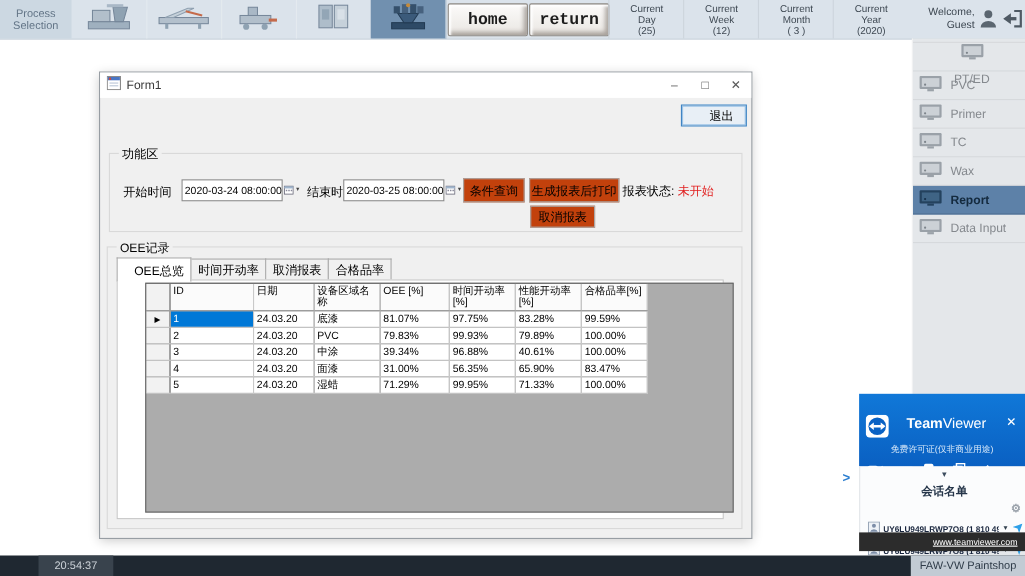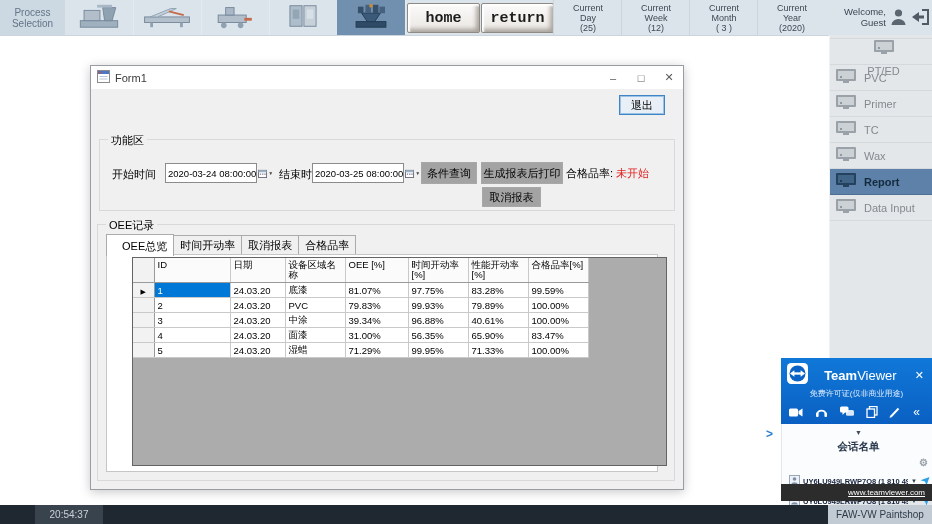--- a/index.html
+++ b/index.html
@@ -30,28 +30,28 @@
   .side-item.active{background:#5d81a8;color:#142a3e;font-weight:bold;border-bottom:1px solid #4e6f93;}
 
   
   .form-window{position:absolute;left:90px;top:65px;width:592px;height:423px;background:#f0f0f0;
                border:1px solid #979da3;box-shadow:0 2px 10px rgba(0,0,0,.22);}
   .title-bar{height:23px;background:#fff;display:flex;align-items:center;padding-left:6px;}
   .title-text{font-size:11px;color:#3a3a3a;margin-left:5px;flex:1;}
   .win-ctrl{width:28px;height:23px;display:flex;align-items:center;justify-content:center;font-size:11px;color:#5a5a5a;cursor:pointer;}
   .exit-btn{position:absolute;left:528px;top:29px;width:44px;height:18px;background:#e8eff6;
             border:1px solid #3f84c4;box-shadow:inset 0 0 0 1px #9cc3e6;font-size:11px;color:#000;
-            display:flex;align-items:center;justify-content:center;cursor:pointer;}
+            display:flex;align-items:center;justify-content:center;cursor:pointer;padding-left:14px;}
   .groupbox{position:absolute;border:1px solid #d9d9d9;}
   .gb-label{position:absolute;top:-7px;left:8px;background:#f0f0f0;padding:0 3px;font-size:11px;color:#000;}
   .wf-label{position:absolute;font-size:11px;color:#000;}
   .dtp{position:absolute;height:18px;background:#fff;border:1px solid #8b8b8b;display:flex;align-items:center;cursor:pointer;}
   .dtp-text{font-size:9.5px;color:#000;padding:0 2px;flex:1;white-space:nowrap;}
   .dtp-dd{font-size:5px;color:#444;padding:0 3px 0 1px;}
-  .wf-btn{position:absolute;background:#a3a3a3;border:1px solid #a8a8a8;font-size:11px;color:#000;
+  .wf-btn{position:absolute;background:#c2410c;border:1px solid #a8a8a8;font-size:11px;color:#000;
           display:flex;align-items:center;justify-content:center;cursor:pointer;}
   .status-line{position:absolute;font-size:11px;color:#000;white-space:nowrap;}
   .status-red{color:#e11f1f;margin-left:3px;}
 
   
   .tabstrip{position:absolute;display:flex;align-items:flex-end;height:18px;}
   .tab{padding:2px 6px 2px 6px;font-size:11px;color:#000;background:#f0f0f0;border:1px solid #ababab;
        border-bottom:none;margin-right:-1px;cursor:pointer;}
   .tab.active{background:#fff;position:relative;z-index:3;padding-top:4px;margin-bottom:-1px;padding-left:15px;}
   .tabpage{position:absolute;background:#fff;border:1px solid #c6c6c6;}
@@ -62,21 +62,21 @@
           padding:2px 2px 0 3px;background:#fbfbfb;word-break:break-all;height:22px;border-bottom:1px solid #9a9a9a;cursor:pointer;}
   .dgv td{font-size:9.5px;color:#000;padding:0 3px;height:14px;white-space:nowrap;cursor:default;}
   .dgv .rowhdr{background:#f2f2f2;border-right:1px solid #9a9a9a;text-align:center;padding:0;}
   .dgv .corner{background:#f2f2f2;border-right:1px solid #9a9a9a;}
   .dgv td.sel{background:#0078d7;color:#fff;}
   .row-pointer{font-size:7px;color:#000;}
 
   
   .tv-panel{position:absolute;left:781px;top:358px;width:151px;height:66px;
             background:linear-gradient(180deg,#1078d8,#0a60c2);color:#fff;}
-  .tv-head{display:flex;align-items:center;padding:5px 6px 0 6px;gap:5px;}
+  .tv-head{display:flex;padding:5px 6px 0 6px;gap:5px;margin-top:14px;}
   .tv-title{font-size:13px;flex:1;text-align:center;}
   .tv-title b{font-weight:bold;}
   .tv-close{font-size:11px;color:#fff;cursor:pointer;padding:0 2px;}
   .tv-license{font-size:8px;color:#dcebfa;text-align:center;margin-top:0px;}
   .tv-icons{display:flex;align-items:center;justify-content:space-between;padding:7px 12px 0 8px;}
   .tv-icons span{cursor:pointer;display:flex;align-items:center;}
   .tv-collapse{font-size:12px;color:#fff;line-height:10px;}
 
   .sess-panel{position:absolute;left:781px;top:424px;width:151px;height:60px;background:#fbfcfd;border-left:1px solid #e3e6e9;}
   .sess-head{display:flex;align-items:center;padding:5px 5px 3px 7px;font-size:10.5px;font-weight:bold;color:#26364a;gap:4px;flex-direction:column;}
@@ -315,21 +315,21 @@
             <rect x="0.5" y="1.5" width="9" height="2.2" fill="#9fb4cc"></rect>
             <rect x="2" y="5" width="1.5" height="1.5" fill="#889"></rect>
             <rect x="4.5" y="5" width="1.5" height="1.5" fill="#889"></rect>
             <rect x="7" y="5" width="1.5" height="1.5" fill="#889"></rect>
           </svg></span>
       <span class="dtp-dd">▼</span>
     </div>
     <div class="wf-btn" style="left:321px;top:22px;width:54px;height:20px">条件查询</div>
     <div class="wf-btn" style="left:381px;top:22px;width:80px;height:20px">生成报表后打印</div>
     <div class="status-line" style="left:466px;top:26px">
-      <span>合格品率:</span><span class="status-red">未开始</span>
+      <span>报表状态:</span><span class="status-red">未开始</span>
     </div>
     <div class="wf-btn" style="left:382px;top:47px;width:57px;height:18px">取消报表</div>
   </div>
 
   <div class="groupbox" style="left:6px;top:158px;width:576px;height:255px;">
     <span class="gb-label">OEE记录</span>
     <div class="tabstrip" style="left:8px;top:12px">
       <span class="tab active">OEE总览</span>
       <span class="tab">时间开动率</span>
       <span class="tab">取消报表</span>

